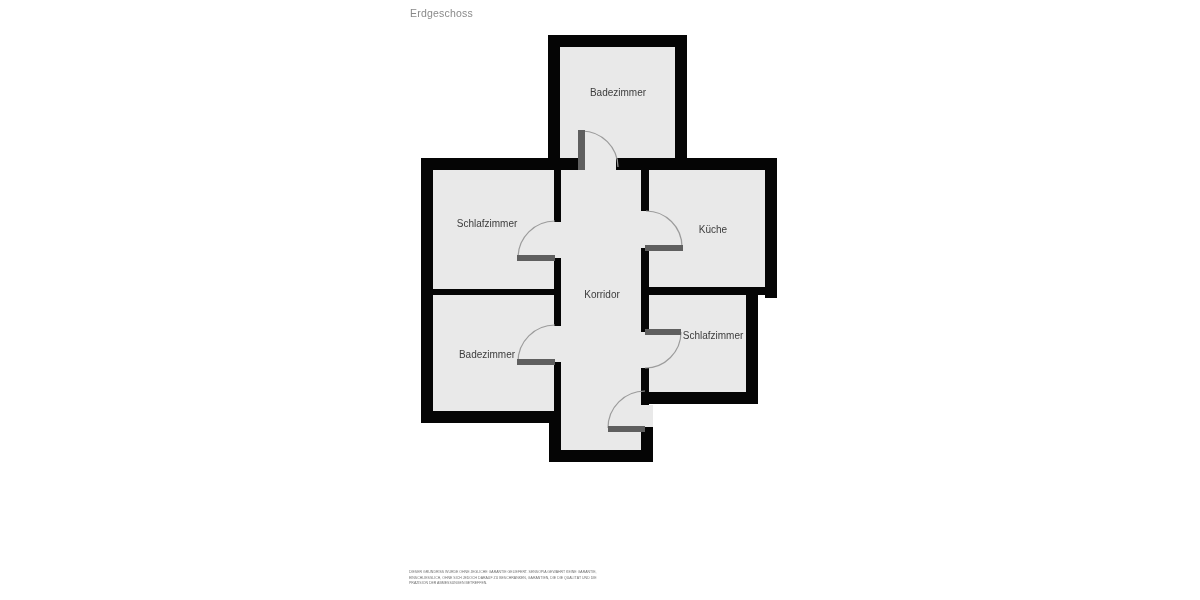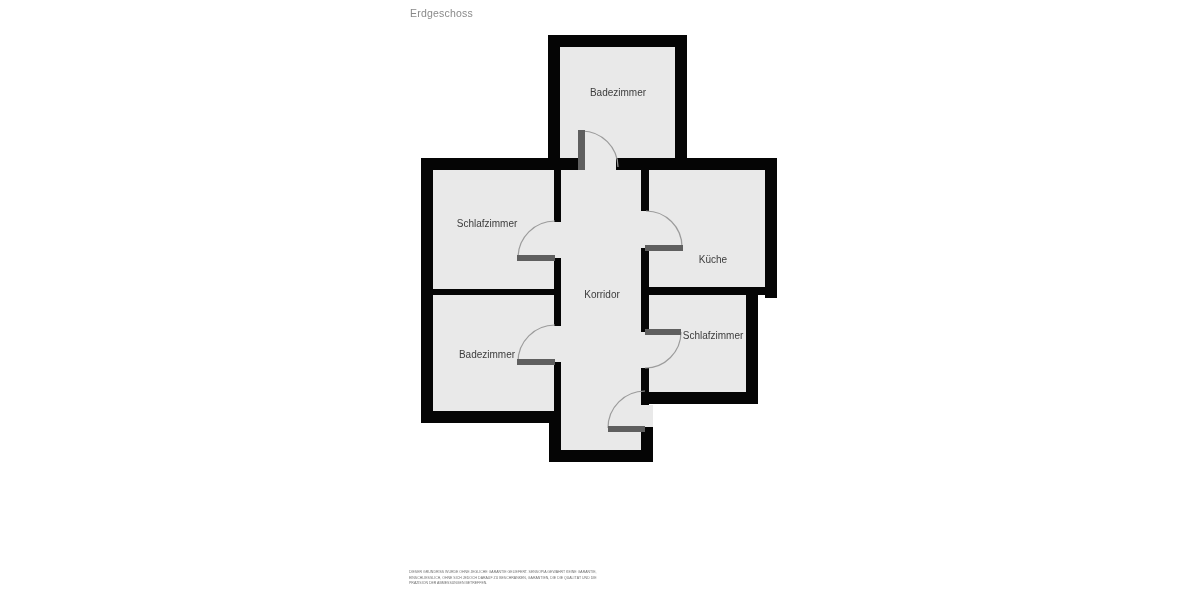--- a/index.html
+++ b/index.html
@@ -120,21 +120,21 @@
       <rect class="leaf" x="517" y="255" width="38" height="6"></rect>
       <rect class="leaf" x="645" y="245" width="38" height="6"></rect>
       <rect class="leaf" x="517" y="359" width="38" height="6"></rect>
       <rect class="leaf" x="645" y="329" width="36" height="6"></rect>
       <rect class="leaf" x="608" y="426" width="37" height="6"></rect>
     </g>
   </svg>
 
   <div class="room-label" style="left:618px; top:92px;">Badezimmer</div>
   <div class="room-label" style="left:487px; top:223px;">Schlafzimmer</div>
-  <div class="room-label" style="left:713px; top:229px;margin-top:30px;">Küche</div>
+  <div class="room-label" style="left:713px; top:229px;">Küche</div>
   <div class="room-label" style="left:602px; top:294px;">Korridor</div>
   <div class="room-label" style="left:487px; top:354px;">Badezimmer</div>
   <div class="room-label" style="left:713px; top:335px;">Schlafzimmer</div>
 
   <div class="disclaimer">
     <div>DIESER GRUNDRISS WURDE OHNE JEGLICHE GARANTIE GELIEFERT. SENSOPIA GEWÄHRT KEINE GARANTIE,</div>
     <div>EINSCHLIESSLICH, OHNE SICH JEDOCH DARAUF ZU BESCHRÄNKEN, GARANTIEN, DIE DIE QUALITÄT UND DIE</div>
     <div>PRÄZISION DER ABMESSUNGEN BETREFFEN.</div>
   </div>
 

